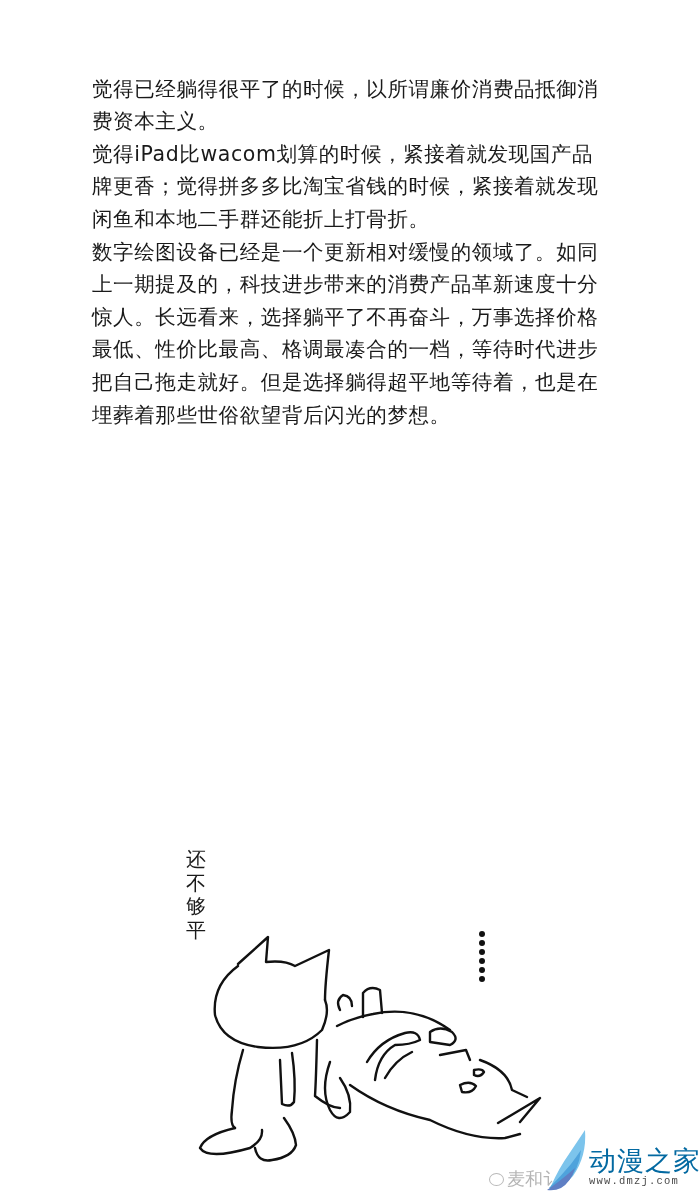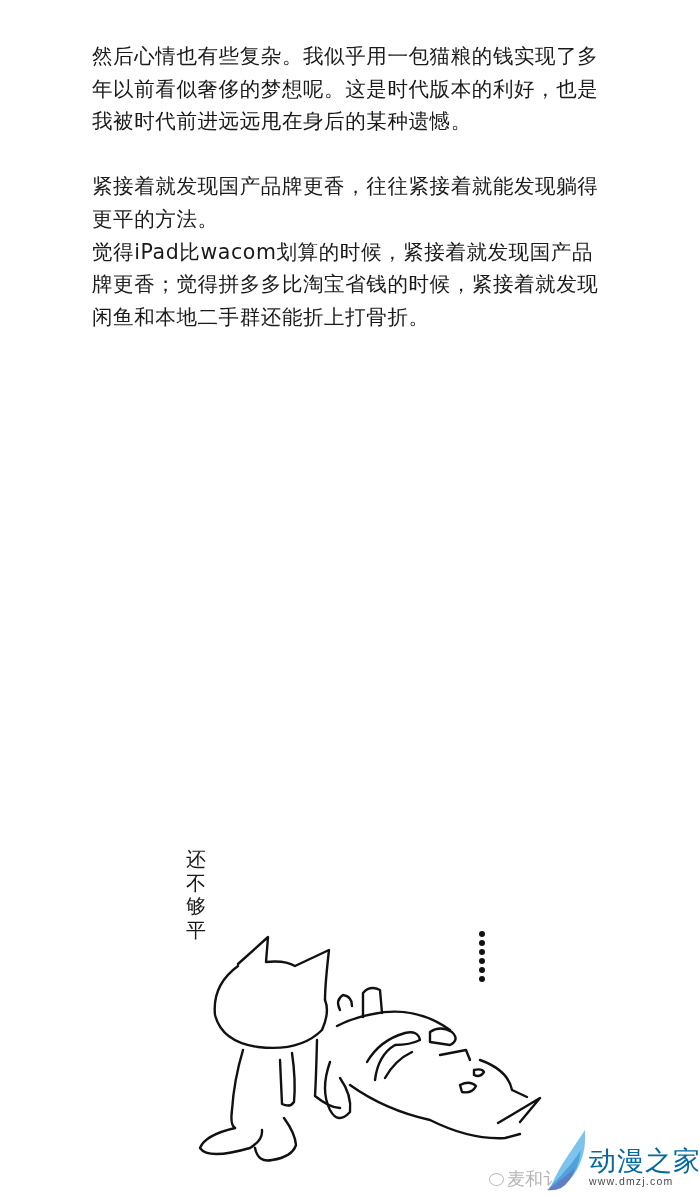--- a/index.html
+++ b/index.html
@@ -11,30 +11,30 @@
   .illus { position: absolute; left: 0; top: 830px; width: 700px; height: 367px; }
   .vtext { position: absolute; left: 183px; top: 848px; width: 26px; font-size: 20px; line-height: 23.5px;
            color: #1a1a1a; text-align: center; font-weight: 400; }
   .vtext span { display: block; }
   .dots { position: absolute; left: 479px; top: 931px; }
   .dots i { display: block; width: 6px; height: 6px; border-radius: 50%; background: #111; margin-bottom: 3px; }
   .wm { position: absolute; left: 489px; top: 1167px; font-size: 18px; color: #b5b5b5; }
   .wm-icon { display: inline-block; width: 13px; height: 11px; border: 1px solid #b9b9b9; border-radius: 50%; margin-right: 3px; vertical-align: -1px; }
   .logo { position: absolute; left: 545px; top: 1128px; }
   .logo-name { position: absolute; left: 589px; top: 1143px; font-size: 27px; color: #0369a1; letter-spacing: 1px; white-space: nowrap; }
-  .logo-url { position: absolute; left: 589px; top: 1175px; font-size: 10.5px; color: #4a4a4a; letter-spacing: 1.2px; font-family: Liberation Sans, sans-serif; white-space: nowrap; }
+  .logo-url { position: absolute; left: 589px; top: 1175px; font-size: 10.5px; color: #4a4a4a; letter-spacing: 1.2px; font-family: Liberation Mono, monospace; white-space: nowrap; }
 </style>
 </head>
 <body>
 
 <div class="article">
-  <p class="para">然后心情也有些复杂。我似乎用一包猫粮的钱实现了多年以前看似奢侈的梦想呢。这是时代版本的利好，也是我被时代前进远远甩在身后的某种遗憾。</p>
   <div class="gap"></div>
-  <p class="para">紧接着就发现国产品牌更香，往往紧接着就能发现躺得更平的方法。</p>
+  <p class="para">觉得已经躺得很平了的时候，以所谓廉价消费品抵御消费资本主义。</p>
   <p class="para">觉得iPad比wacom划算的时候，紧接着就发现国产品牌更香；觉得拼多多比淘宝省钱的时候，紧接着就发现闲鱼和本地二手群还能折上打骨折。</p>
+  <p class="para">数字绘图设备已经是一个更新相对缓慢的领域了。如同上一期提及的，科技进步带来的消费产品革新速度十分惊人。长远看来，选择躺平了不再奋斗，万事选择价格最低、性价比最高、格调最凑合的一档，等待时代进步把自己拖走就好。但是选择躺得超平地等待着，也是在埋葬着那些世俗欲望背后闪光的梦想。</p>
   <div class="gap"></div>
 </div>
 
 <div class="vtext">
   <span>还</span>
   <span>不</span>
   <span>够</span>
   <span>平</span>
 </div>
 

